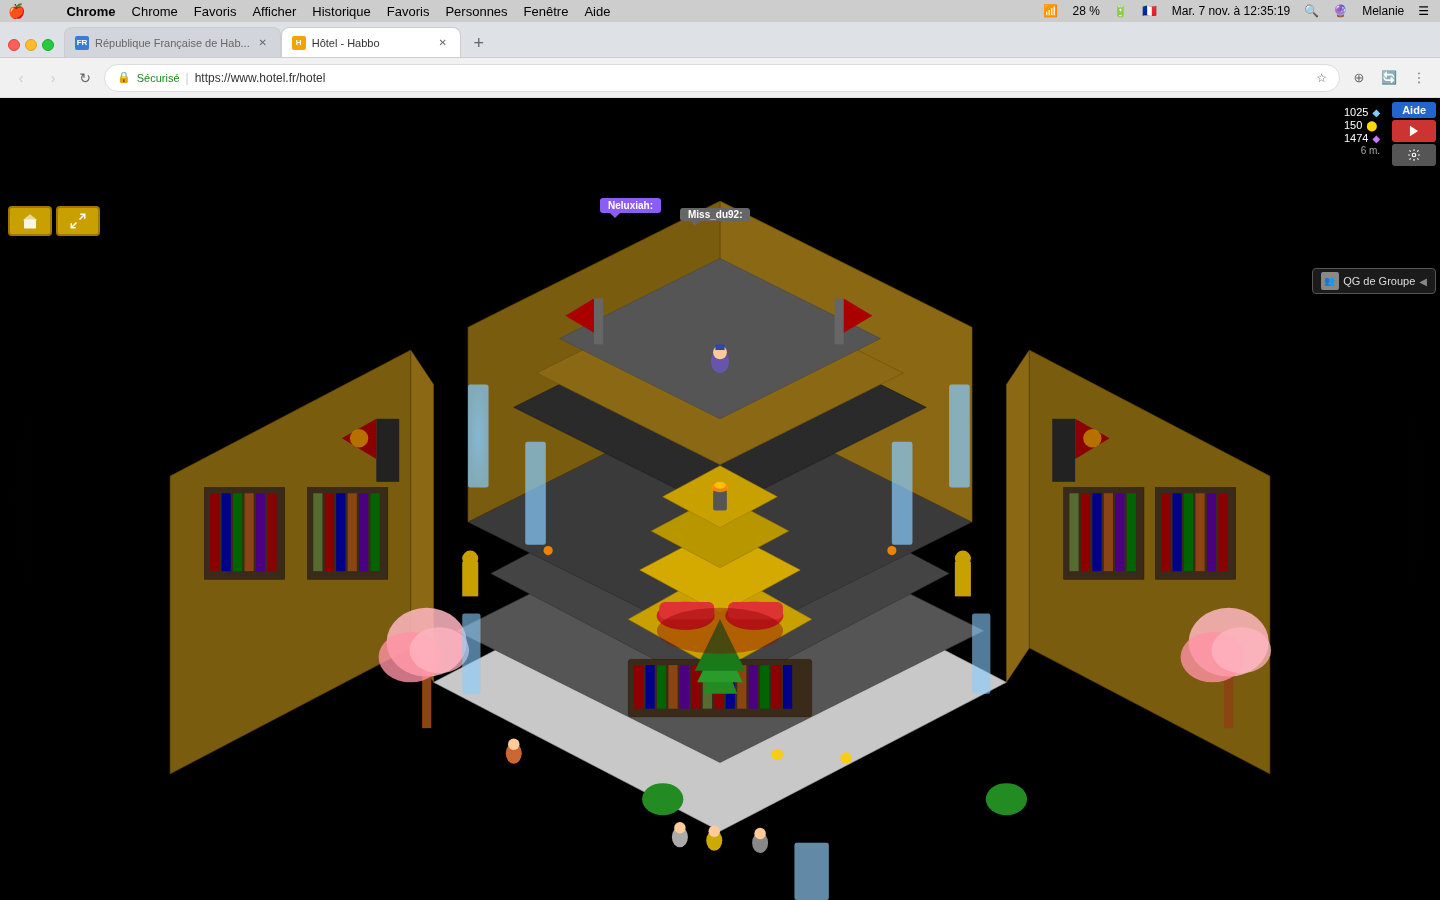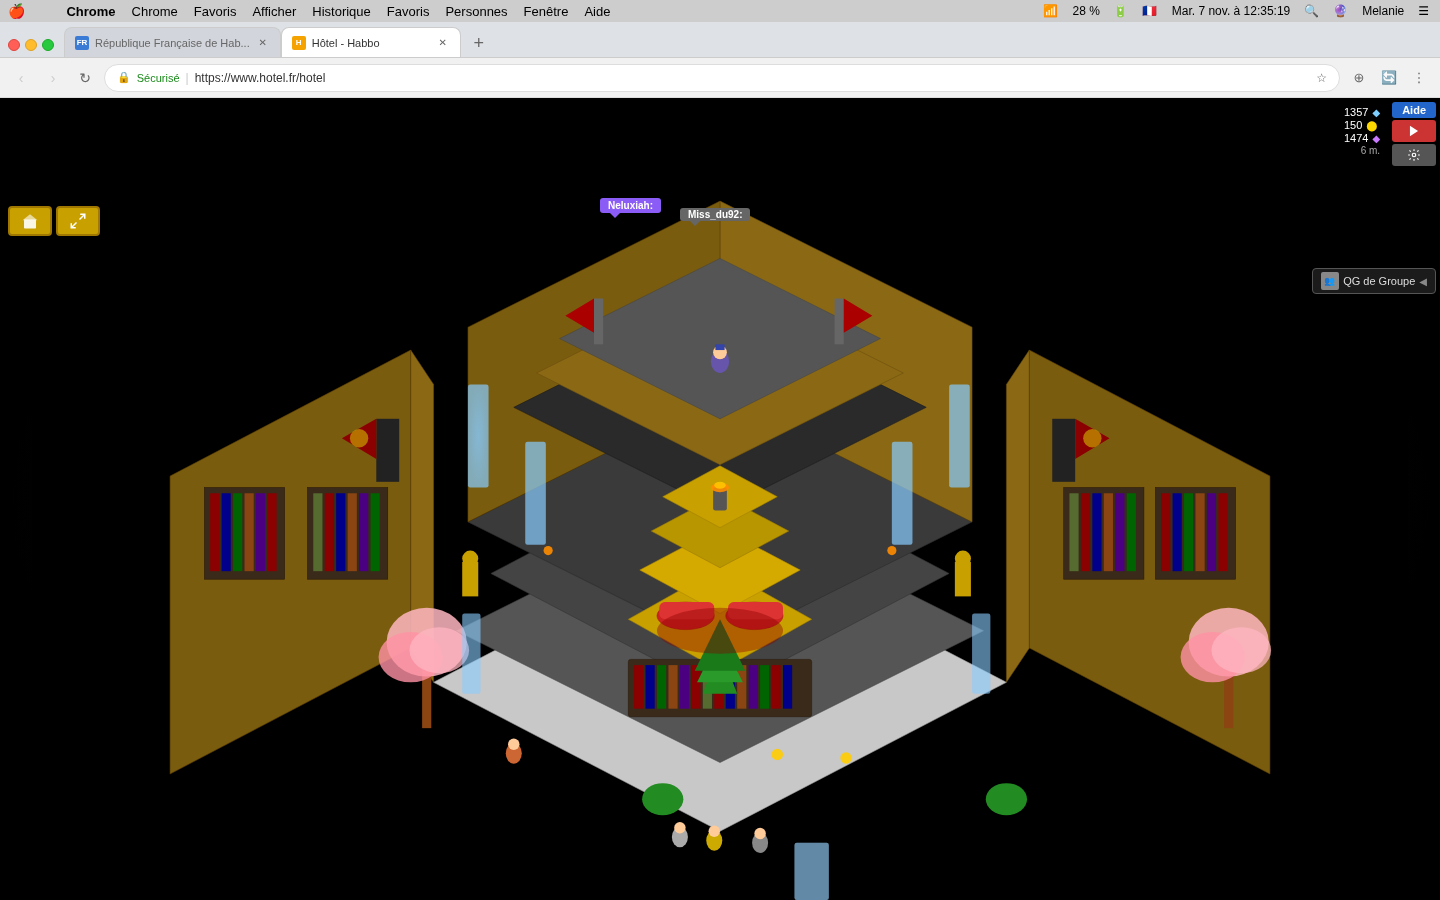--- a/index.html
+++ b/index.html
@@ -412,21 +412,21 @@
               <line x1="21" y1="3" x2="14" y2="10"></line>
               <line x1="3" y1="21" x2="10" y2="14"></line>
             </svg>
         </div>
       </div>
 
       <div class="hud-top-right">
         <div style="display:flex;gap:6px;align-items:flex-start;">
           <div class="hud-currency">
             <div class="hud-currency-row">
-              <span>1357</span>
+              <span>1025</span>
               <span class="hud-diamond">◆</span>
             </div>
             <div class="hud-currency-row">
               <span>150</span>
               <span class="hud-gold">⬤</span>
             </div>
             <div class="hud-currency-row">
               <span>1474</span>
               <span class="hud-gem">◆</span>
             </div>

